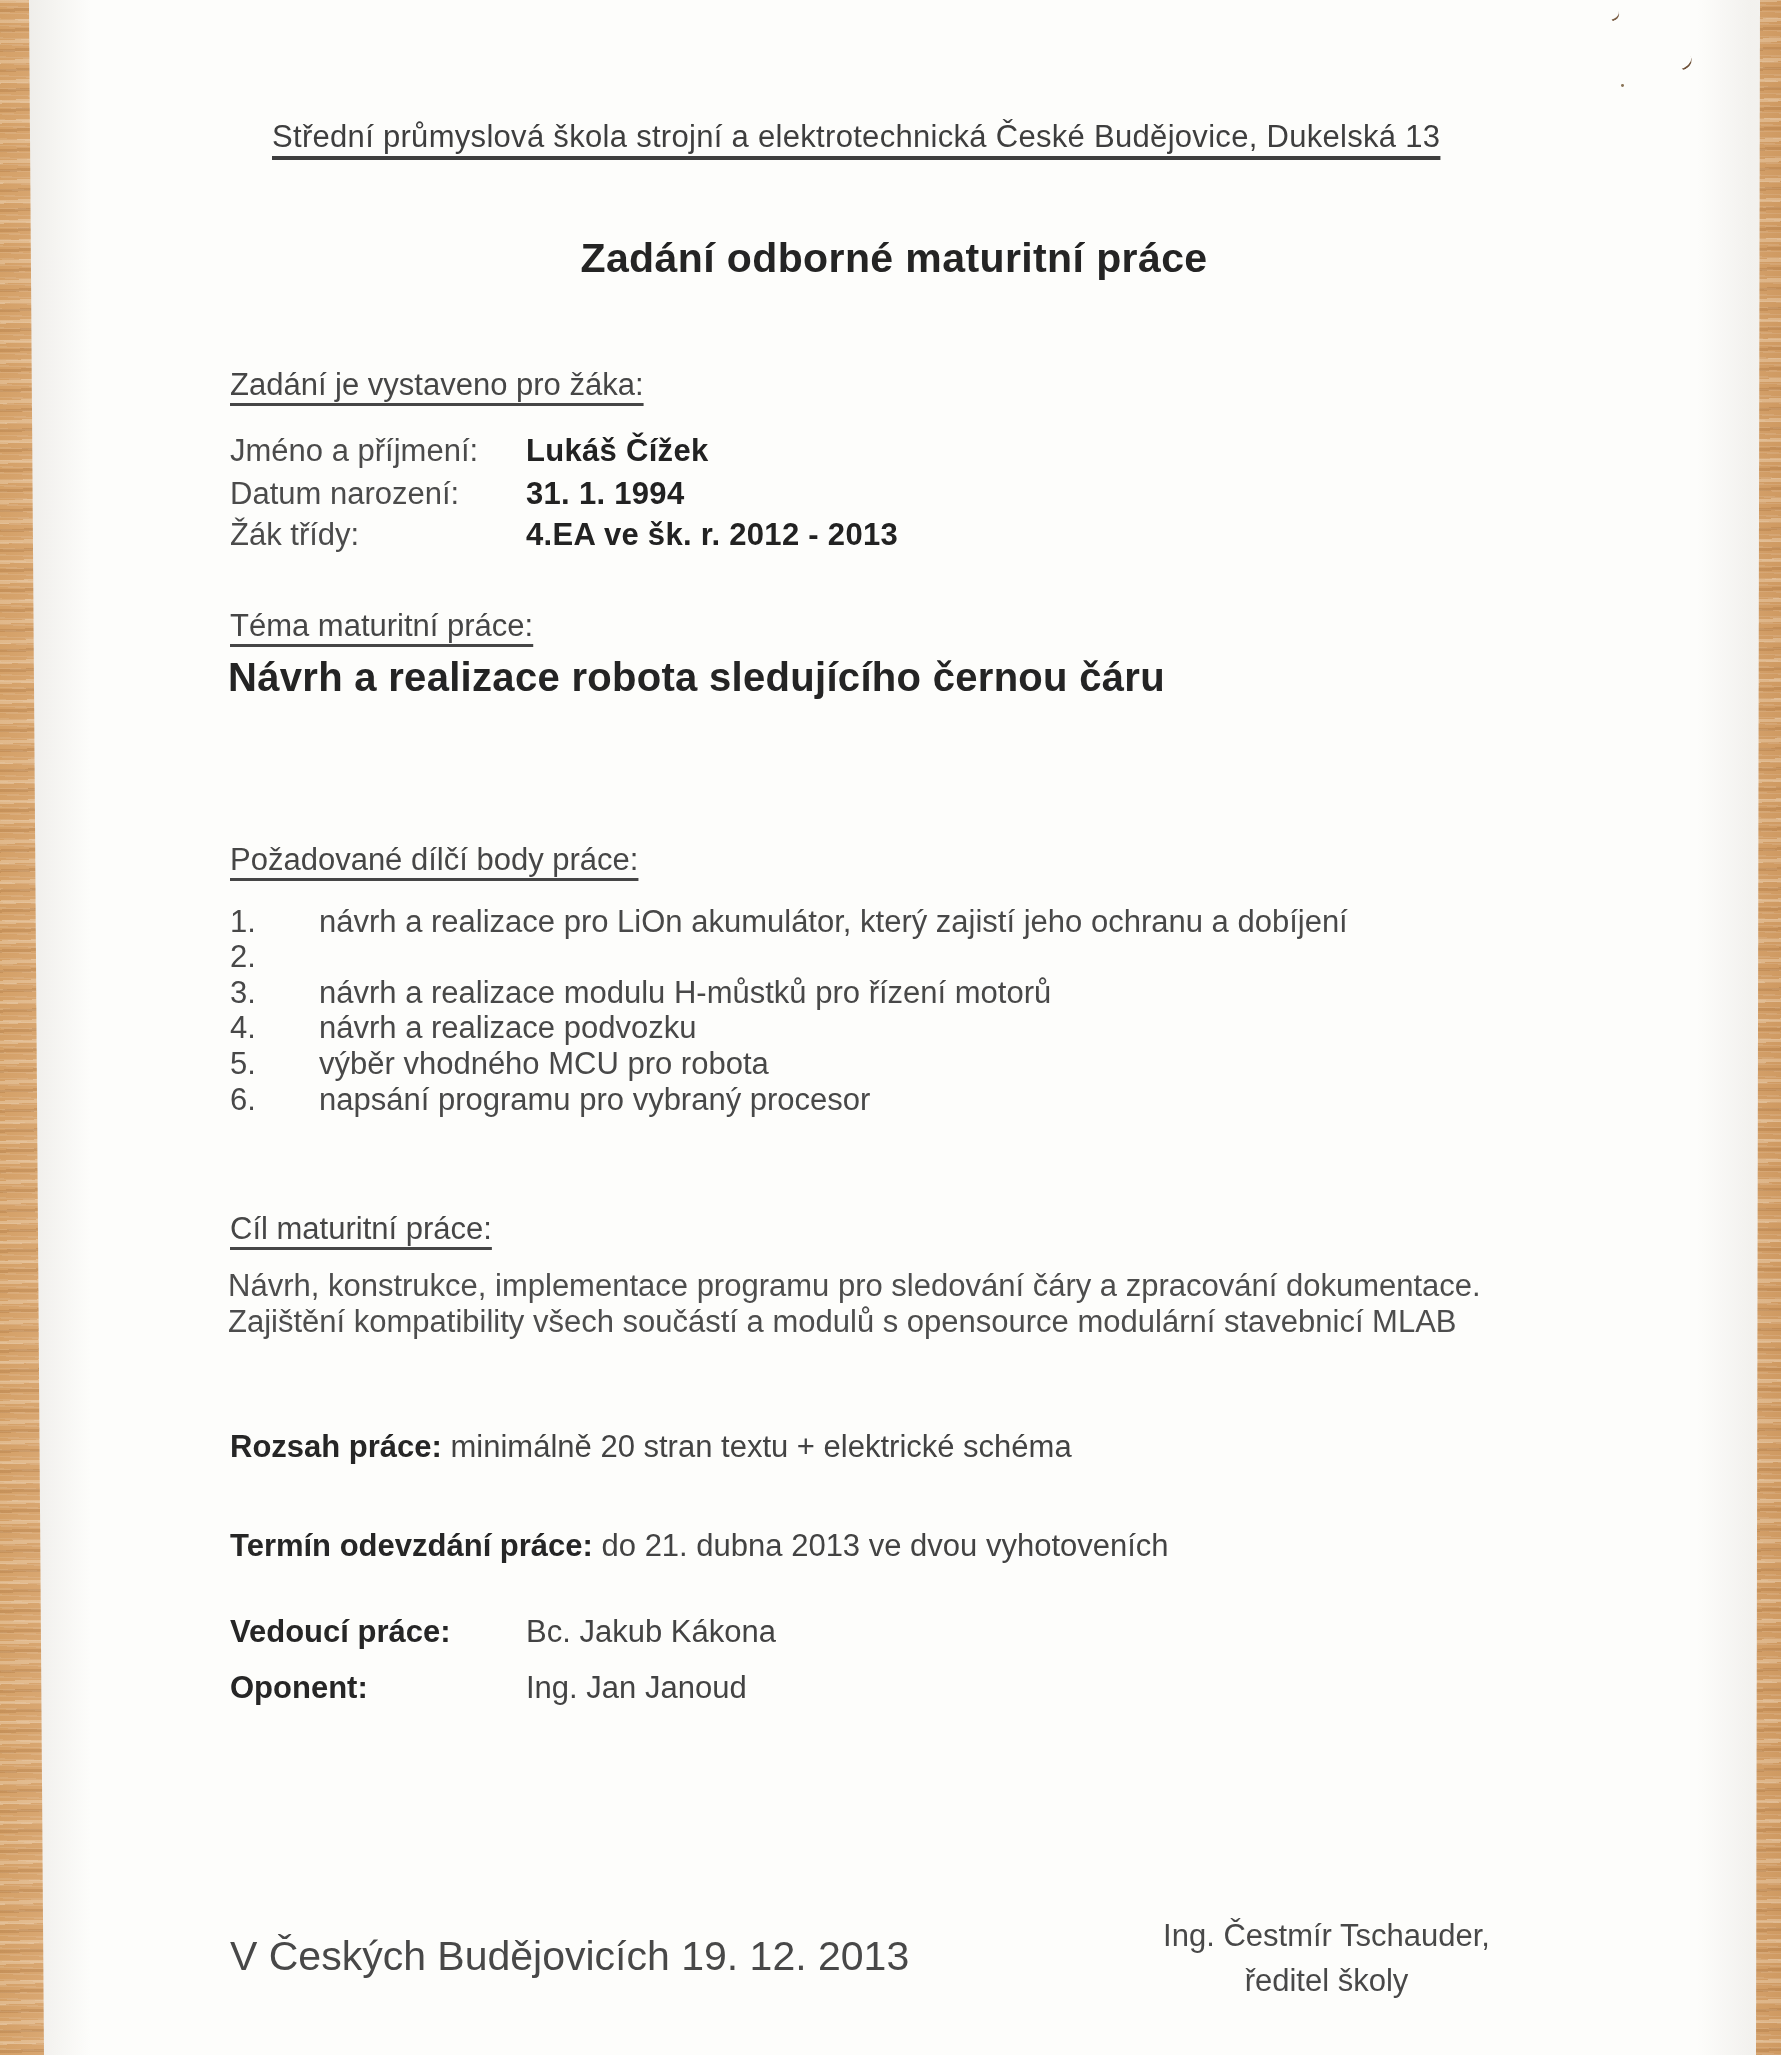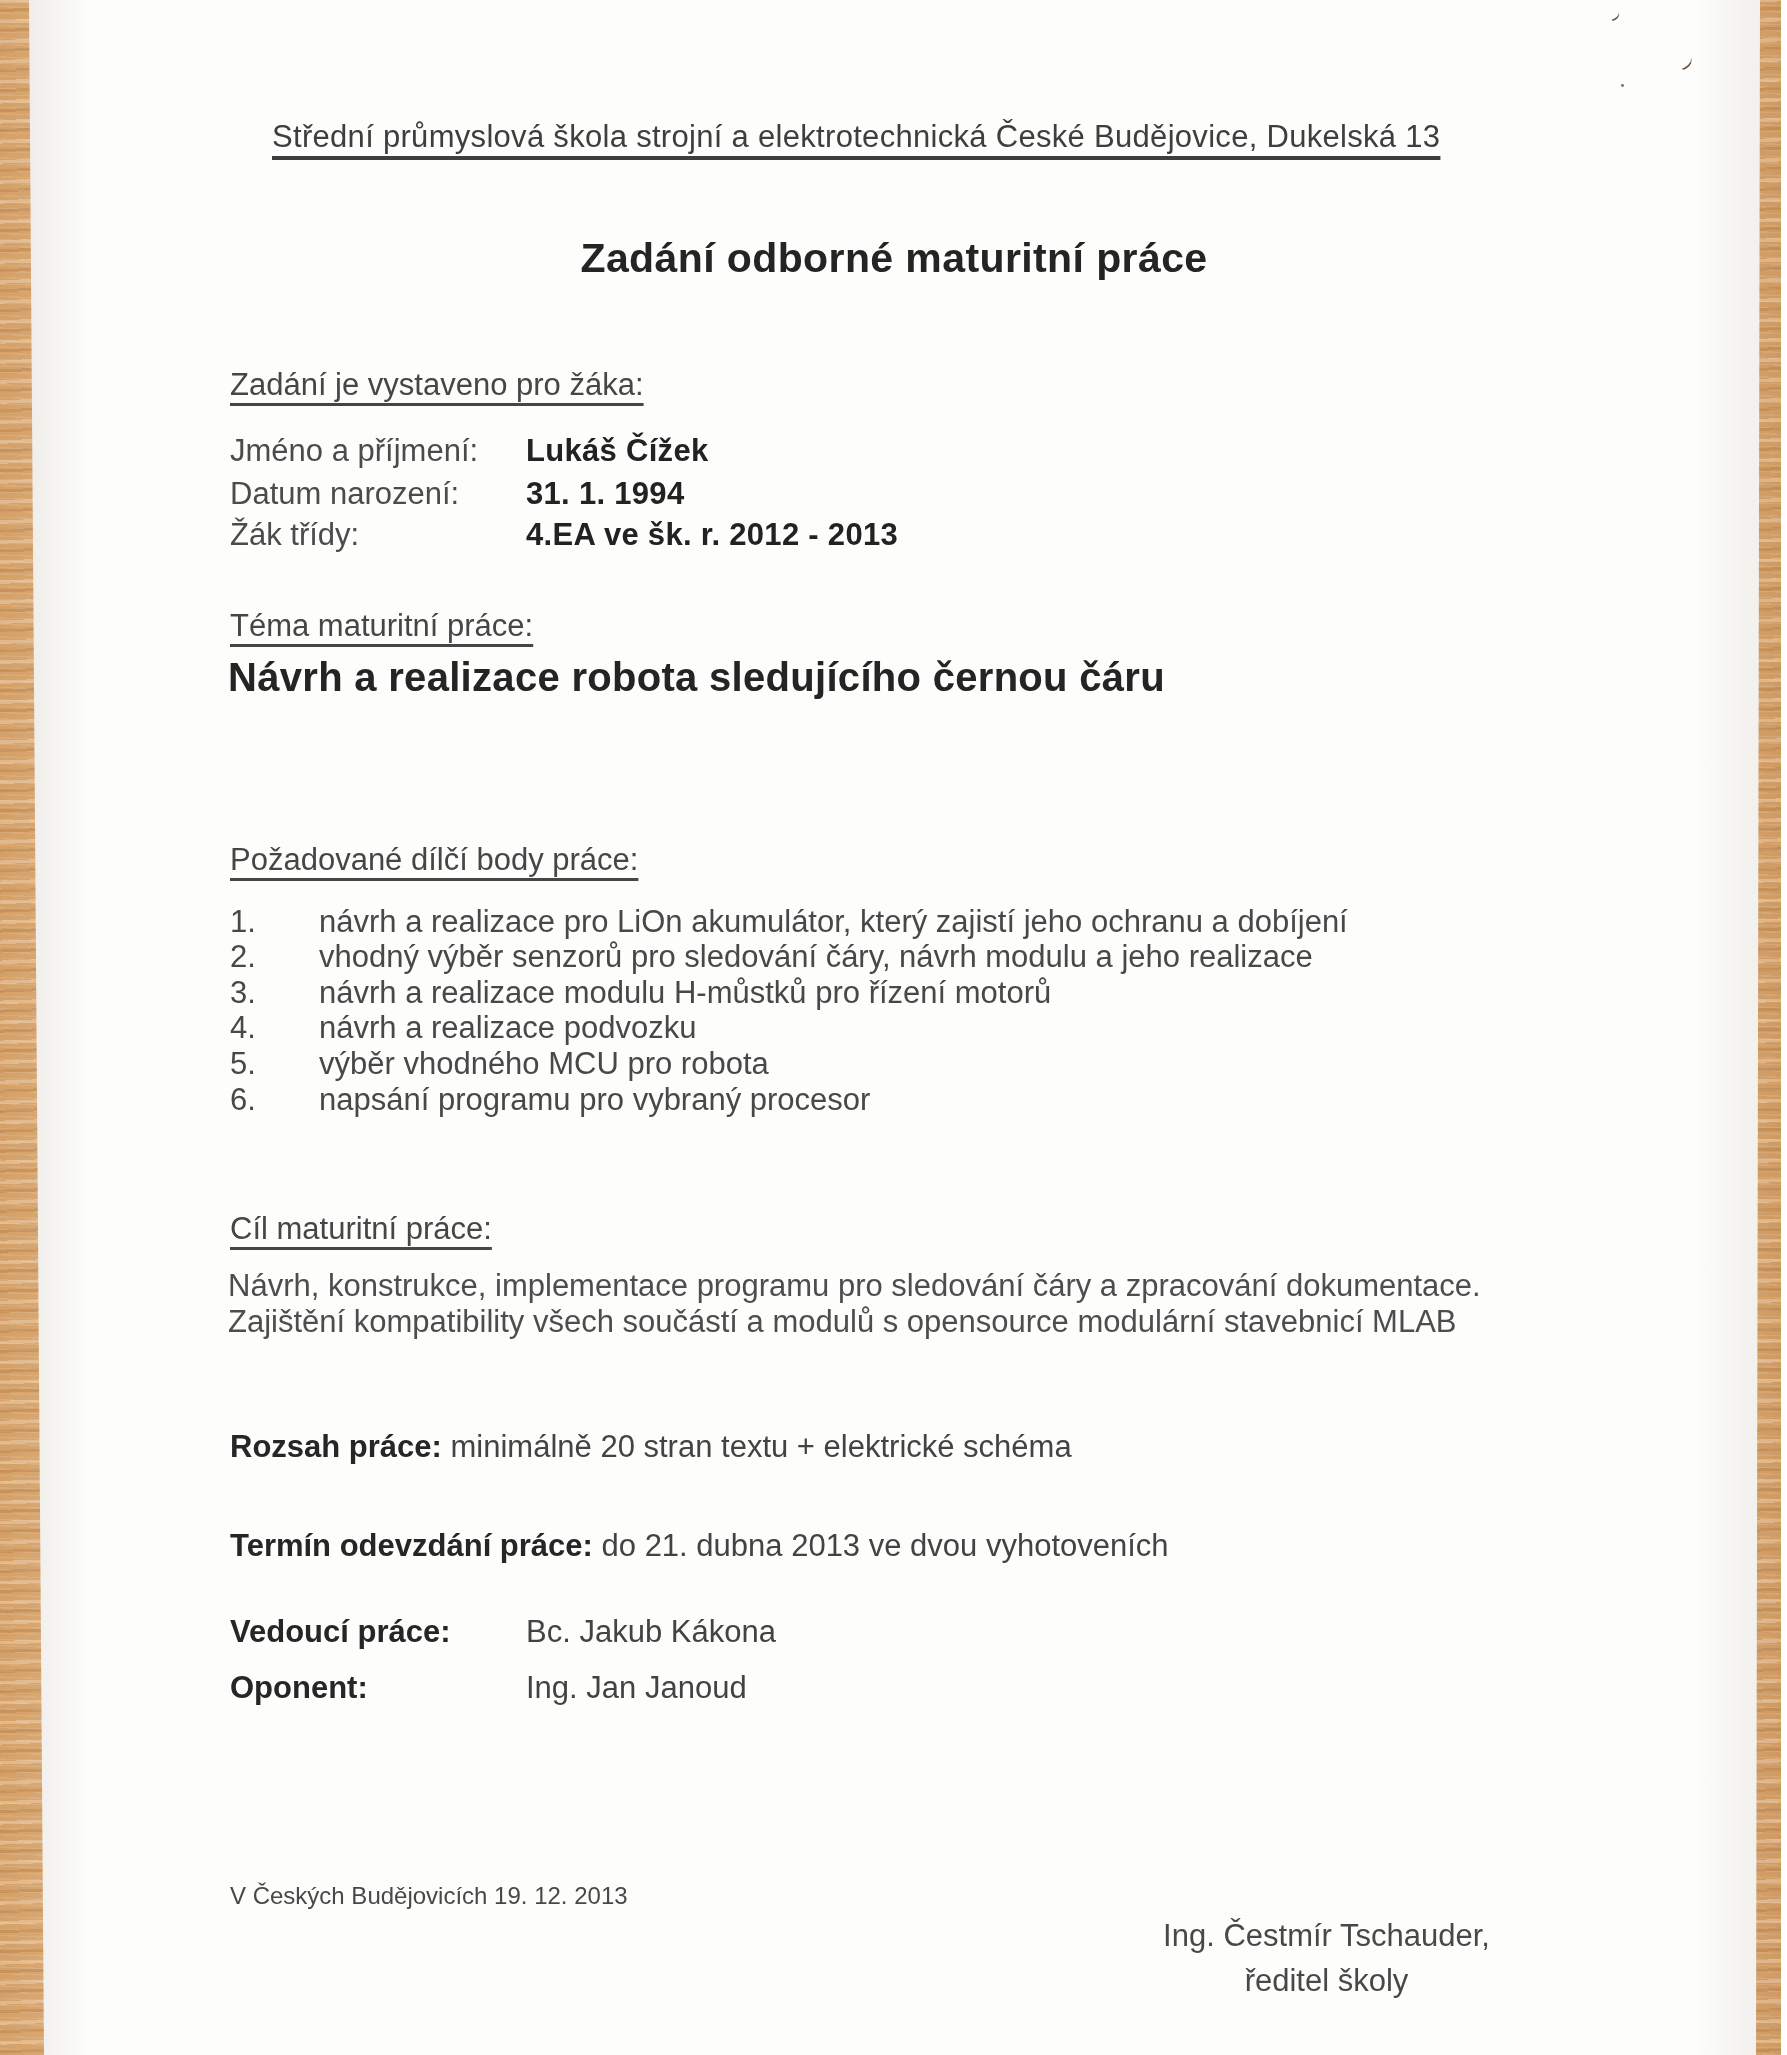--- a/index.html
+++ b/index.html
@@ -67,21 +67,21 @@
 
   .pair-row { left: 230px; width: 1117px; font-size: 31px; }
   .sup-row { top: 1614px; } .opp-row { top: 1670px; }
   .pair-row .plabel { font-weight: 700; color: #262626; }
   .pair-row .pvalue { position: absolute; left: 296px; top: 0; color: #434343; }
 
   .criteria-row { left: 230px; top: 1758px; width: 1327px; font-size: 31px; line-height: 43px; }
   .criteria-row .plabel { font-weight: 700; color: #2a2a2a; }
   .criteria-row .cvalue { position: absolute; left: 409px; top: 0; width: 827px; color: #434343; }
 
-  .footer-place { left: 230px; top: 1882px; font-size: 24px; color: #484848; }
+  .footer-place { left: 230px; top: 1933px; font-size: 41px; color: #484848; }
   .footer-sign { left: 1124px; top: 1913px; width: 405px; text-align: center; font-size: 31px; line-height: 45px; color: #484848; }
 
   .speck { position: absolute; }
   .speck-a { left: 1679px; top: 56px; width: 14px; height: 9.8px; border-bottom: 2.8px solid #6e5138; border-radius: 0 0 90% 30%; transform: rotate(-30deg); }
   .speck-b { left: 1610px; top: 11.2px; width: 9.8px; height: 7px; border-bottom: 2.1px solid #7b5f46; border-radius: 0 0 85% 30%; transform: rotate(-25deg); }
   .speck-c { left: 1621px; top: 84px; width: 2.8px; height: 2.8px; background: #8a7457; border-radius: 50%; }
 </style>
 </head>
 <body>
 
@@ -111,21 +111,20 @@
     <div class="abs theme-title">Návrh a realizace robota sledujícího černou čáru</div>
 
     <div class="abs section-label req-label">Požadované dílčí body práce:</div>
 
     <div class="abs req-item i0">
       <span class="inum">1.</span>
       <span class="itext">návrh a realizace pro LiOn akumulátor, který zajistí jeho ochranu a dobíjení</span>
     </div>
     <div class="abs req-item i1">
       <span class="inum">2.</span>
-      <span class="itext">vhodný výběr senzorů pro sledování čáry, návrh modulu a jeho realizace</span>
     </div>
     <div class="abs req-item i2">
       <span class="inum">3.</span>
       <span class="itext">návrh a realizace modulu H-můstků pro řízení motorů</span>
     </div>
     <div class="abs req-item i3">
       <span class="inum">4.</span>
       <span class="itext">návrh a realizace podvozku</span>
     </div>
     <div class="abs req-item i4">

